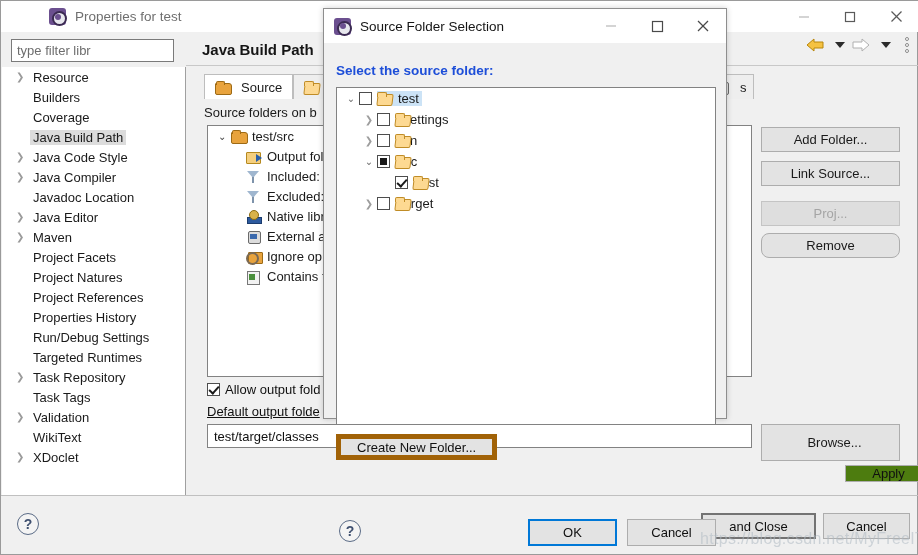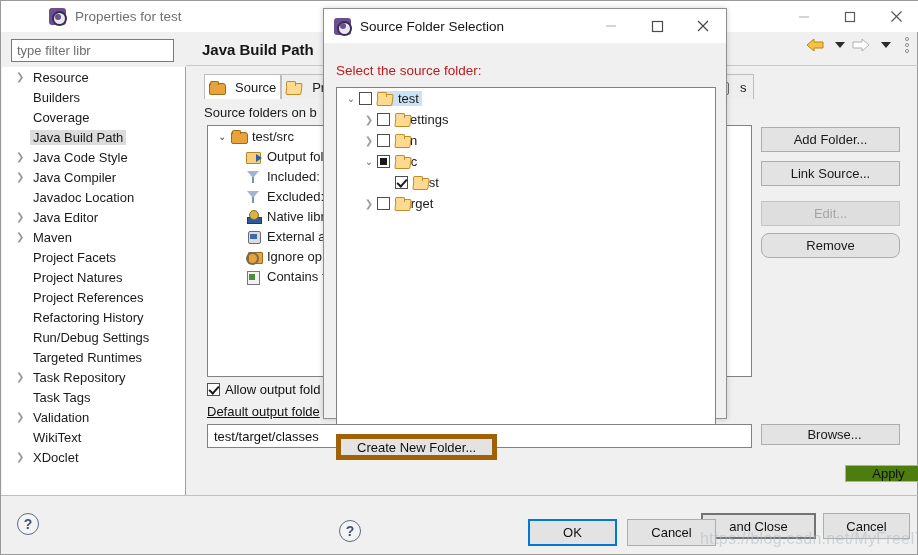--- a/index.html
+++ b/index.html
@@ -133,21 +133,21 @@
     position: absolute; left: 185px; top: 64px;
     width: 733px; height: 1px; background: #c8c8c8;
   }
   .tabstrip {
     position: absolute; left: 203px; top: 73px;
     display: flex; align-items: flex-end;
   }
   .tab {
     height: 25px;
     display: flex; align-items: center; gap: 5px;
-    padding: 0 4px;
+    padding: 0 10px;
     border: 1px solid #bdbdbd;
     border-bottom: none;
     font-size: 13px;
     background: #eeeeee;
     color: #1a1a1a;
     white-space: nowrap;
   }
   .tab.active { background: #ffffff; border-color: #bdbdbd; }
 
   #build-desc {
@@ -302,21 +302,21 @@
   }
   #default-output-input {
     position: absolute; left: 206px; top: 423px;
     width: 545px; height: 24px;
     background: #ffffff; border: 1px solid #828282;
     display: flex; align-items: center; padding-left: 6px;
     font-size: 13px;
   }
   #browse-btn {
     position: absolute; left: 760px; top: 423px;
-    width: 139px; height: 21px; padding-left: 8px;
+    width: 139px; height: 37px; padding-left: 8px;
   }
   #apply-btn {
     position: absolute; left: 822px; top: 464px;
     width: 87px; height: 17px;
     background: #4d7c0f; border: 1px solid #adadad;
     display: flex; align-items: center; justify-content: center;
     font-size: 13px;
     margin-left: 22px;
   }
   #panel-divider {
@@ -361,21 +361,21 @@
     box-shadow: 0 0 6px rgba(0,0,0,0.18);
   }
   #modal-titlebar {
     height: 34px; background: #ffffff;
     display: flex; align-items: center; padding-left: 10px;
   }
   #modal-title-text { margin-left: 9px; font-size: 13.5px; color: #151515; }
   #modal-win-btns { position: absolute; right: 0; top: 0; display: flex; }
   #modal-prompt {
     position: absolute; left: 12px; top: 54px;
-    font-size: 13.5px; color: #b91c1c;
+    font-size: 13.5px; color: #1d4ed8; font-weight: bold;
   }
   #modal-tree {
     position: absolute; left: 12px; top: 78px;
     width: 380px; height: 338px;
     background: #ffffff; border: 1px solid #828282;
     overflow: hidden;
   }
   .mrow {
     height: 21px; display: flex; align-items: center;
     font-size: 13px; color: #1a1a1a; white-space: nowrap;
@@ -487,21 +487,21 @@
       <div class="nav-item">
         <span class="nav-arrow"></span>
         <span class="nav-label">Project Natures</span>
       </div>
       <div class="nav-item">
         <span class="nav-arrow"></span>
         <span class="nav-label">Project References</span>
       </div>
       <div class="nav-item">
         <span class="nav-arrow"></span>
-        <span class="nav-label">Refactoring History</span>
+        <span class="nav-label">Properties History</span>
       </div>
       <div class="nav-item">
         <span class="nav-arrow"></span>
         <span class="nav-label">Run/Debug Settings</span>
       </div>
       <div class="nav-item">
         <span class="nav-arrow"></span>
         <span class="nav-label">Targeted Runtimes</span>
       </div>
       <div class="nav-item">
@@ -599,21 +599,21 @@
         <span>Ignore op</span>
       </div>
       <div class="src-row lvl1">
         <span class="ico ico-contains"></span>
         <span>Contains t</span>
       </div>
     </div>
 
   <div class="side-btn" style="left:760px; top:126px;">Add Folder...</div>
   <div class="side-btn" style="left:760px; top:160px;">Link Source...</div>
-  <div class="side-btn disabled" style="left:760px; top:200px;">Edit...</div>
+  <div class="side-btn disabled" style="left:760px; top:200px;">Proj...</div>
   <div class="side-btn" style="left:760px; top:232px;border-radius:8px;">Remove</div>
 
   <div id="allow-output-row">
     <span class="cbox checked"></span>
     <span>Allow output fold</span>
   </div>
   <div id="default-output-lbl">Default output folde</div>
   <div id="default-output-input">test/target/classes</div>
   <div class="side-btn" id="browse-btn">Browse...</div>
   <div id="apply-btn">Apply</div>

